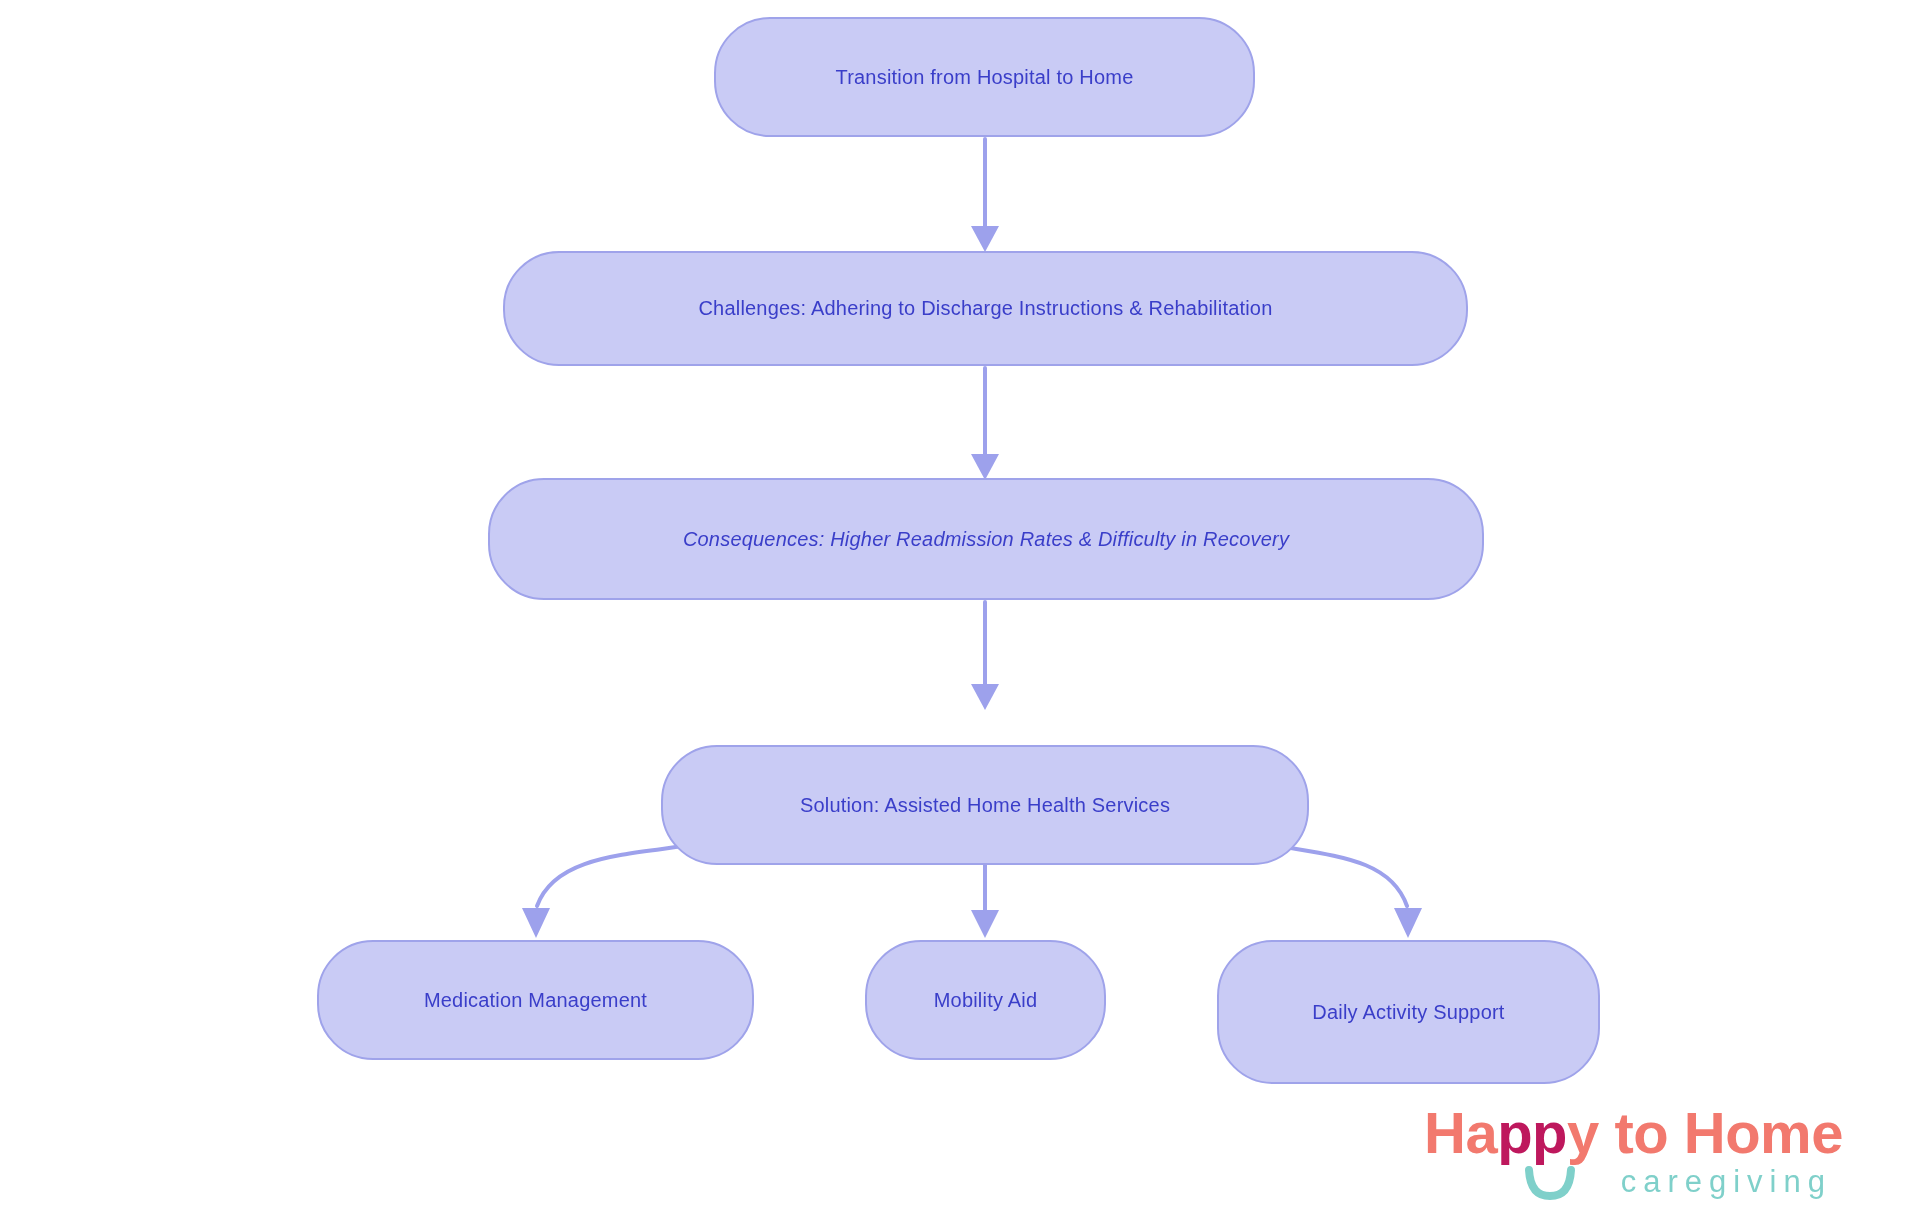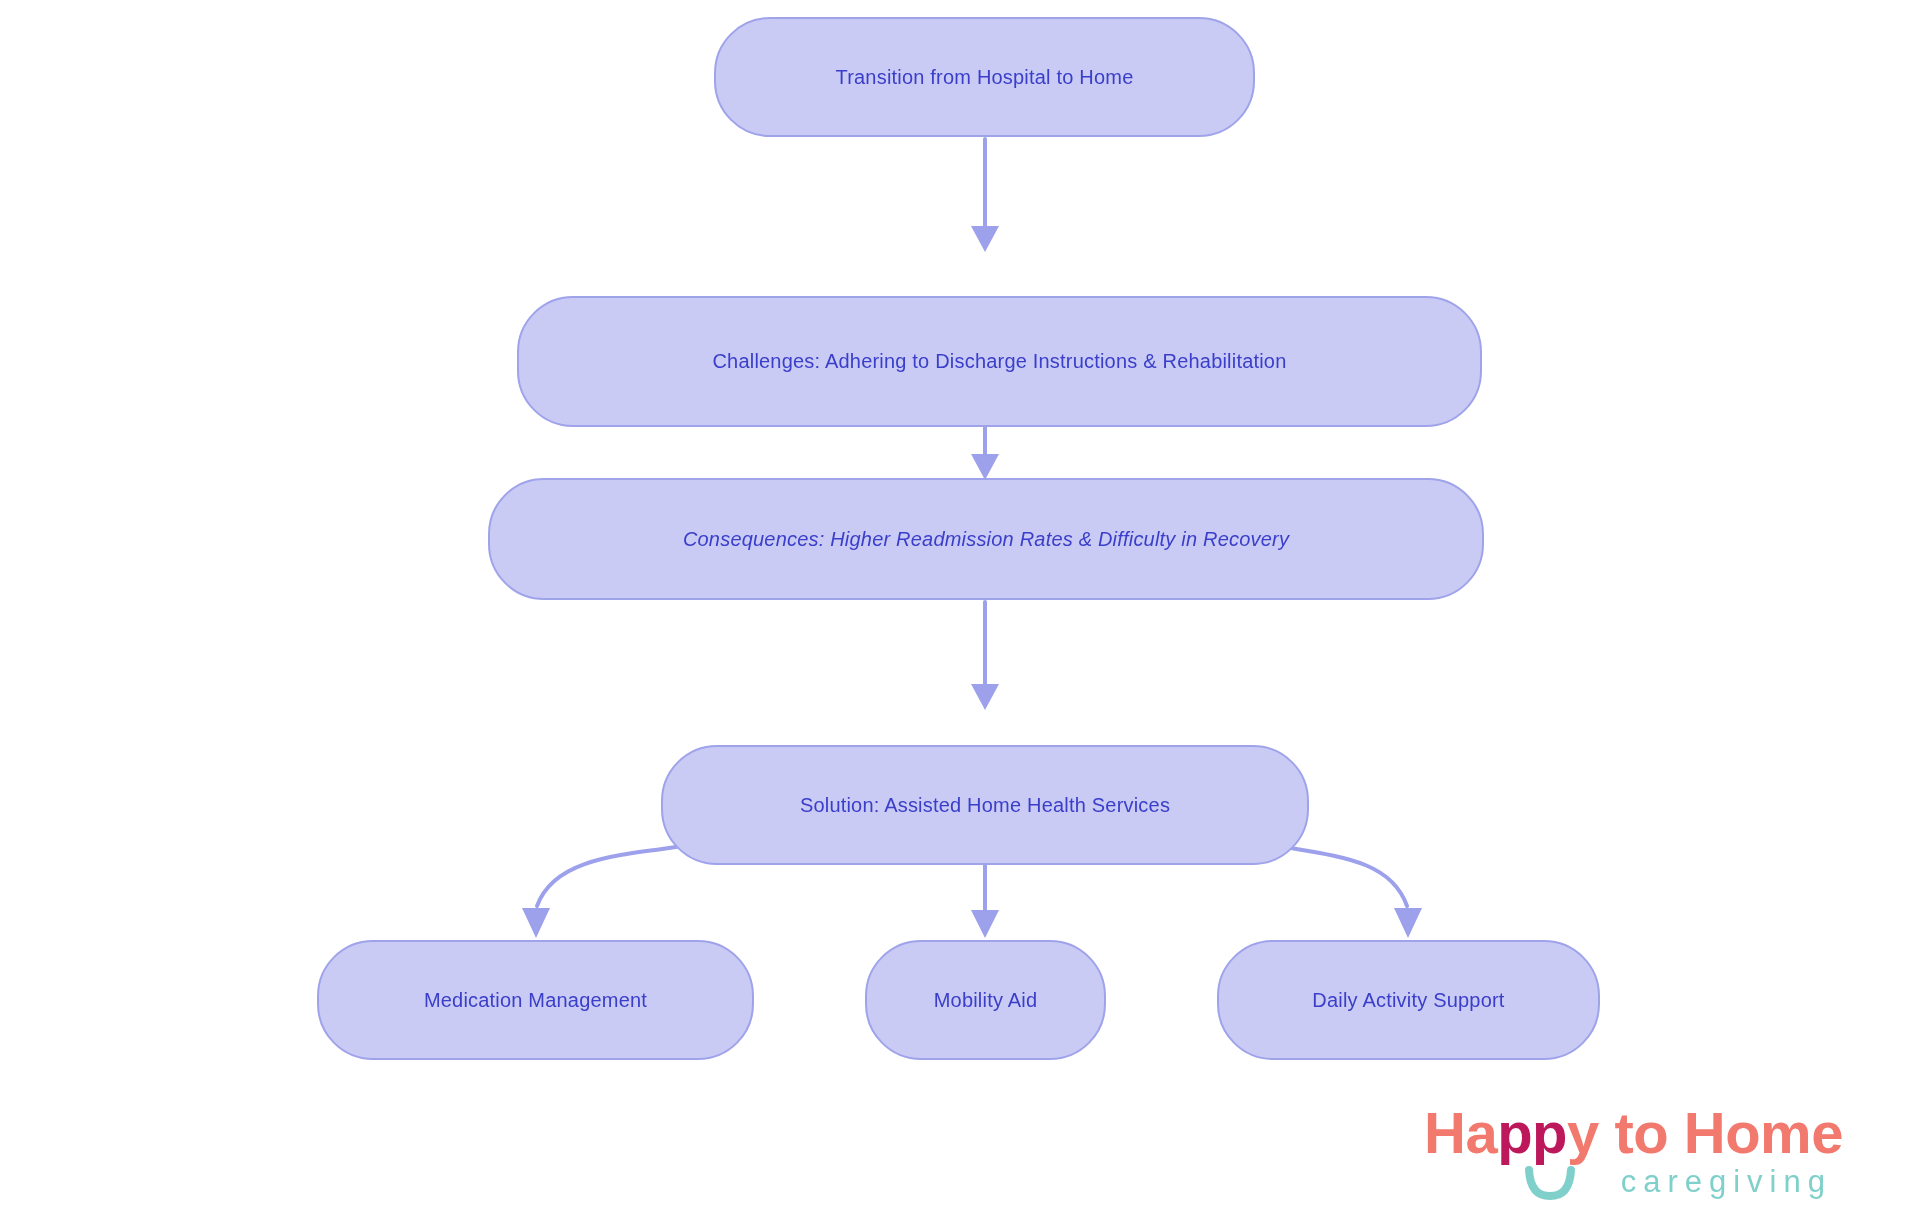--- a/index.html
+++ b/index.html
@@ -25,26 +25,26 @@
     display: flex;
     align-items: center;
     justify-content: center;
     text-align: center;
     color: #3a3ec9;
     font-size: 20px;
     letter-spacing: 0.2px;
     box-sizing: border-box;
   }
   #node-transition   { left: 714px;  top: 17px;  width: 541px; height: 120px; }
-  #node-challenges   { left: 517px;  top: 251px; width: 965px; height: 131px; margin-top: 45px; }
+  #node-challenges   { left: 503px;  top: 251px; width: 965px; height: 115px; }
   #node-consequences { left: 488px;  top: 478px; width: 996px; height: 122px; font-style: italic; }
   #node-solution     { left: 661px;  top: 709px; width: 648px; height: 120px; margin-top: 36px; }
   #node-medication   { left: 317px;  top: 940px; width: 437px; height: 120px; }
   #node-mobility     { left: 865px;  top: 940px; width: 241px; height: 120px; }
-  #node-daily        { left: 1217px; top: 940px; width: 383px; height: 120px; }
+  #node-daily        { left: 1217px; top: 940px; width: 383px; height: 144px; }
 
   #logo {
     position: absolute;
     left: 1424px;
     top: 1103px;
     width: 460px;
   }
   #logo-title {
     font-size: 58px;
     font-weight: bold;

